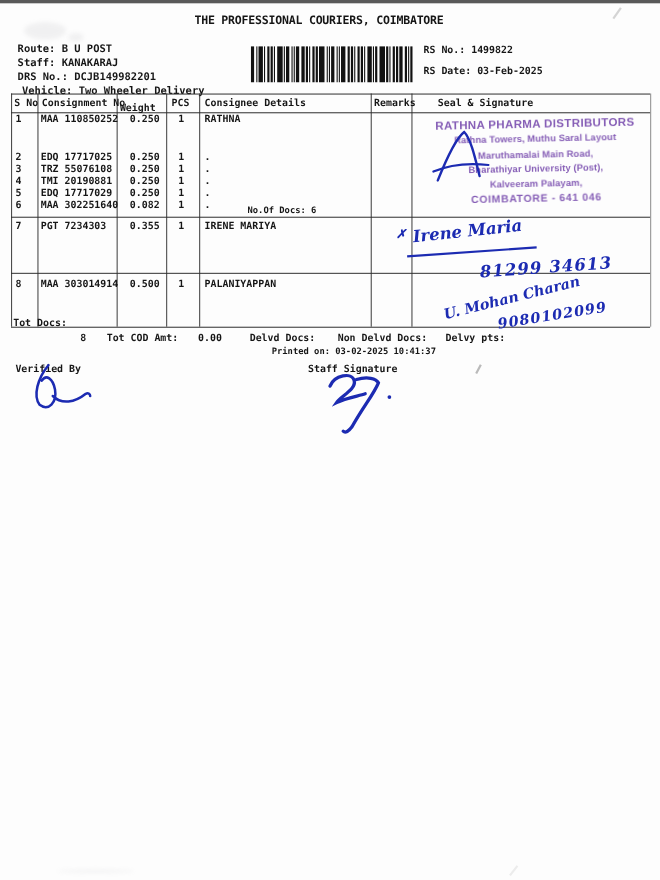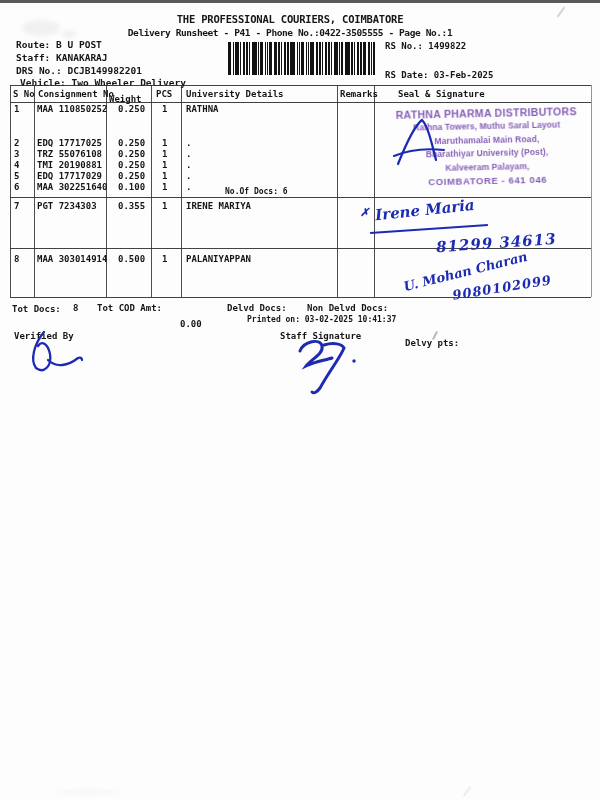--- a/index.html
+++ b/index.html
@@ -36,21 +36,20 @@
 
   <div class="scanbar"></div>
   <div class="smudge" style="left:22px;top:20px;width:38px;height:16px;opacity:.12;"></div>
   <div class="smudge" style="left:62px;top:30px;width:14px;height:8px;opacity:.12;"></div>
   <div class="tick" style="left:560px;top:6px;width:2px;height:12px;transform:rotate(35deg);opacity:.3;"></div>
   <div class="tick" style="left:434px;top:331px;width:2px;height:9px;transform:rotate(28deg);opacity:.5;"></div>
   <div class="smudge" style="left:52px;top:790px;width:70px;height:4px;opacity:.08;"></div>
   <div class="tick" style="left:466px;top:786px;width:2px;height:11px;transform:rotate(38deg);opacity:.12;"></div>
 
   <div class="abs title" style="top:13px;">THE PROFESSIONAL COURIERS, COIMBATORE</div>
-  <div class="abs subtitle" style="top:27px;">Delivery Runsheet - P41 - Phone No.:0422-3505555 - Page No.:1</div>
 
   <div class="abs t95" style="left:16px;top:39px;"><span>Route:</span> <span>B U POST</span></div>
   <div class="abs t95" style="left:16px;top:52px;"><span>Staff:</span> <span>KANAKARAJ</span></div>
   <div class="abs t95" style="left:16px;top:65px;"><span>DRS No.:</span> <span>DCJB149982201</span></div>
   <div class="abs t95" style="left:20px;top:77px;text-align:right;"><span>Vehicle:</span> <span>Two Wheeler Delivery</span></div>
 
   <div class="barcode" id="barcode">
       <i style="width: 2.5px; margin-right: 2px;"></i>
       <i style="width: 1.25px; margin-right: 1px;"></i>
       <i style="width: 3.75px; margin-right: 1px;"></i>
@@ -90,41 +89,41 @@
       <i style="width: 1.25px; margin-right: 2px;"></i>
       <i style="width: 2.5px; margin-right: 1px;"></i>
       <i style="width: 1.25px; margin-right: 1px;"></i>
       <i style="width: 3.75px; margin-right: 2px;"></i>
       <i style="width: 1.25px; margin-right: 1px;"></i>
       <i style="width: 1.25px; margin-right: 1px;"></i>
       <i style="width: 2.5px; margin-right: 2px;"></i>
     </div>
 
   <div class="abs t9" style="left:385px;top:41px;"><span>RS No.:</span> <span>1499822</span></div>
-  <div class="abs t9" style="left:385px;top:70px;"><span>RS Date:</span> <span>03-Feb-2025</span></div>
+  <div class="abs t9" style="left:385px;top:60px;"><span>RS Date:</span> <span>03-Feb-2025</span></div>
 
   <div class="hl" style="left:10px;top:85px;width:581px;"></div>
   <div class="hl" style="left:10px;top:102px;width:581px;"></div>
   <div class="hl" style="left:10px;top:197px;width:581px;"></div>
   <div class="hl" style="left:10px;top:248px;width:581px;"></div>
   <div class="hl" style="left:10px;top:297px;width:581px;"></div>
   <div class="vl" style="left:10px;top:85px;height:212px;"></div>
   <div class="vl" style="left:34px;top:85px;height:212px;"></div>
   <div class="vl" style="left:106px;top:85px;height:212px;"></div>
   <div class="vl" style="left:151px;top:85px;height:212px;"></div>
   <div class="vl" style="left:181px;top:85px;height:212px;"></div>
   <div class="vl" style="left:337px;top:85px;height:212px;"></div>
   <div class="vl" style="left:374px;top:85px;height:212px;"></div>
   <div class="vl" style="left:591px;top:85px;height:212px;opacity:.5;"></div>
 
   <div class="abs t9" style="left:13px;top:89px;">S No</div>
   <div class="abs t9" style="left:38px;top:89px;">Consignment No</div>
   <div class="abs t9" style="left:109px;top:94px;">Weight</div>
   <div class="abs t9" style="left:156px;top:89px;">PCS</div>
-  <div class="abs t9" style="left:186px;top:89px;">University Details</div>
+  <div class="abs t9" style="left:186px;top:89px;">Consignee Details</div>
   <div class="abs t9" style="left:340px;top:89px;">Remarks</div>
   <div class="abs t9" style="left:398px;top:89px;">Seal &amp; Signature</div>
 
   <div id="rows">
       <div>
         <span class="abs t9" style="left: 14px; top: 104px;">1</span>
         <span class="abs t9" style="left: 37px; top: 104px;">MAA 110850252</span>
         <span class="abs t9" style="left: 118px; top: 104px;">0.250</span>
         <span class="abs t9" style="left: 162px; top: 104px;">1</span>
         <span class="abs t9" style="left: 186px; top: 104px;">RATHNA</span>
@@ -153,21 +152,21 @@
       <div>
         <span class="abs t9" style="left: 14px; top: 171px;">5</span>
         <span class="abs t9" style="left: 37px; top: 171px;">EDQ 17717029</span>
         <span class="abs t9" style="left: 118px; top: 171px;">0.250</span>
         <span class="abs t9" style="left: 162px; top: 171px;">1</span>
         <span class="abs t9" style="left: 186px; top: 171px;">.</span>
       </div>
       <div>
         <span class="abs t9" style="left: 14px; top: 182px;">6</span>
         <span class="abs t9" style="left: 37px; top: 182px;">MAA 302251640</span>
-        <span class="abs t9" style="left: 118px; top: 182px;">0.100</span>
+        <span class="abs t9" style="left: 118px; top: 182px;">0.082</span>
         <span class="abs t9" style="left: 162px; top: 182px;">1</span>
         <span class="abs t9" style="left: 186px; top: 182px;">.</span>
       </div>
       <div>
         <span class="abs t9" style="left: 14px; top: 201px;">7</span>
         <span class="abs t9" style="left: 37px; top: 201px;">PGT 7234303</span>
         <span class="abs t9" style="left: 118px; top: 201px;">0.355</span>
         <span class="abs t9" style="left: 162px; top: 201px;">1</span>
         <span class="abs t9" style="left: 186px; top: 201px;">IRENE MARIYA</span>
       </div>
@@ -196,27 +195,27 @@
   </svg>
 
   <div class="abs hand" style="left:360px;top:206px;font-size:11px;">✗</div>
   <div class="abs hand" style="left:375px;top:201px;font-size:15px;transform:rotate(-6deg);">Irene Maria</div>
   <div class="abs" style="left:370px;top:228px;width:118px;height:2px;background:#1c2bb2;transform:rotate(-4deg);z-index:5;"></div>
   <div class="abs hand" style="left:436px;top:234px;font-size:15px;letter-spacing:1px;transform:rotate(-4deg);">81299 34613</div>
 
   <div class="abs hand" style="left:402px;top:264px;font-size:13px;transform:rotate(-14deg);">U. Mohan Charan</div>
   <div class="abs hand" style="left:452px;top:280px;font-size:13px;letter-spacing:1px;transform:rotate(-9deg);">9080102099</div>
 
-  <div class="abs t9" style="left:12px;top:304px;">Tot Docs:</div>
+  <div class="abs t9" style="left:12px;top:289px;">Tot Docs:</div>
   <div class="abs t9" style="left:73px;top:303px;">8</div>
   <div class="abs t9" style="left:97px;top:303px;">Tot COD Amt:</div>
-  <div class="abs t9" style="left:180px;top:303px;margin-top:16px;">0.00</div>
+  <div class="abs t9" style="left:180px;top:303px;">0.00</div>
   <div class="abs t9" style="left:227px;top:303px;">Delvd Docs:</div>
   <div class="abs t9" style="left:307px;top:303px;">Non Delvd Docs:</div>
-  <div class="abs t9" style="left:405px;top:303px;margin-top:35px;">Delvy pts:</div>
+  <div class="abs t9" style="left:405px;top:303px;">Delvy pts:</div>
   <div class="abs t8" style="left:247px;top:315px;">Printed on: 03-02-2025 10:41:37</div>
 
   <div class="abs t9" style="left:14px;top:331px;">Verified By</div>
   <svg class="sig" style="left:24px;top:330px;" width="62" height="46" viewBox="0 0 62 46">
     <path class="ink" stroke-width="2.3" d="M20 2 C10 14 6 30 12 38 C20 44 28 36 26 24 C24 14 18 10 14 16"></path>
     <path class="ink" stroke-width="2.3" d="M24 30 C32 38 44 36 54 28 C56 27 58 28 58 30"></path>
   </svg>
 
   <div class="abs t9" style="left:280px;top:331px;">Staff Signature</div>
   <svg class="sig" style="left:288px;top:337px;" width="80" height="60" viewBox="0 0 80 60">

